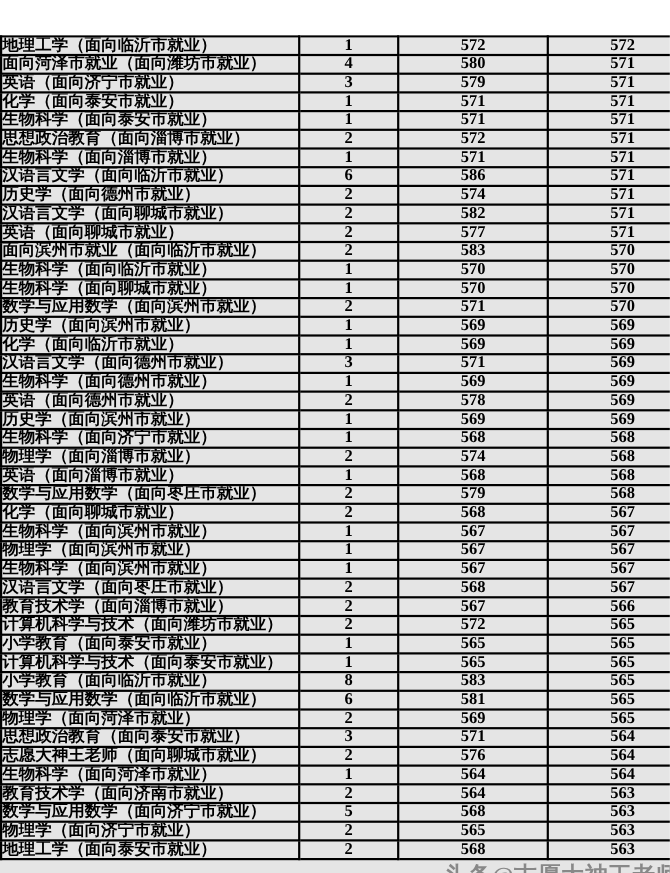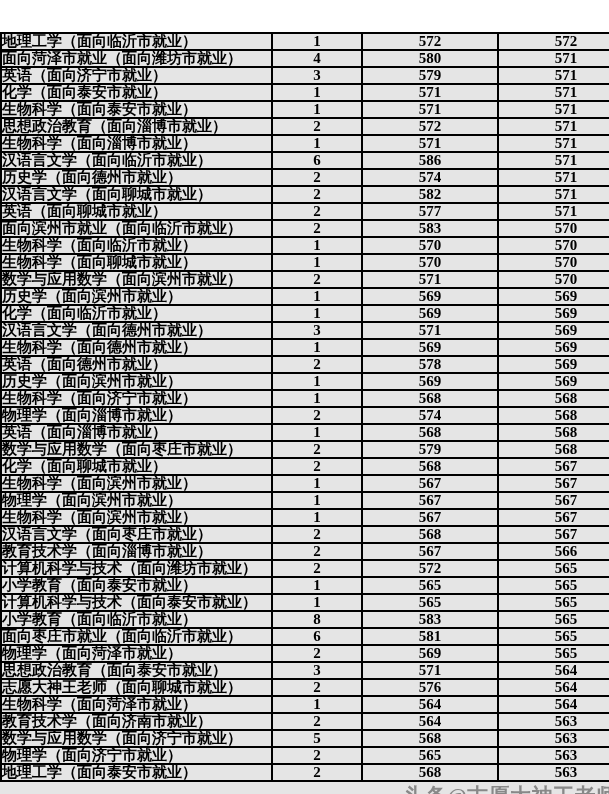--- a/index.html
+++ b/index.html
@@ -272,21 +272,21 @@
           <td class="num">565</td>
           <td class="num">565</td>
         </tr>
         <tr>
           <td class="major">小学教育（面向临沂市就业）</td>
           <td class="num">8</td>
           <td class="num">583</td>
           <td class="num">565</td>
         </tr>
         <tr>
-          <td class="major">面向枣庄市就业（面向临沂市就业）</td>
+          <td class="major">数学与应用数学（面向临沂市就业）</td>
           <td class="num">6</td>
           <td class="num">581</td>
           <td class="num">565</td>
         </tr>
         <tr>
           <td class="major">物理学（面向菏泽市就业）</td>
           <td class="num">2</td>
           <td class="num">569</td>
           <td class="num">565</td>
         </tr>

